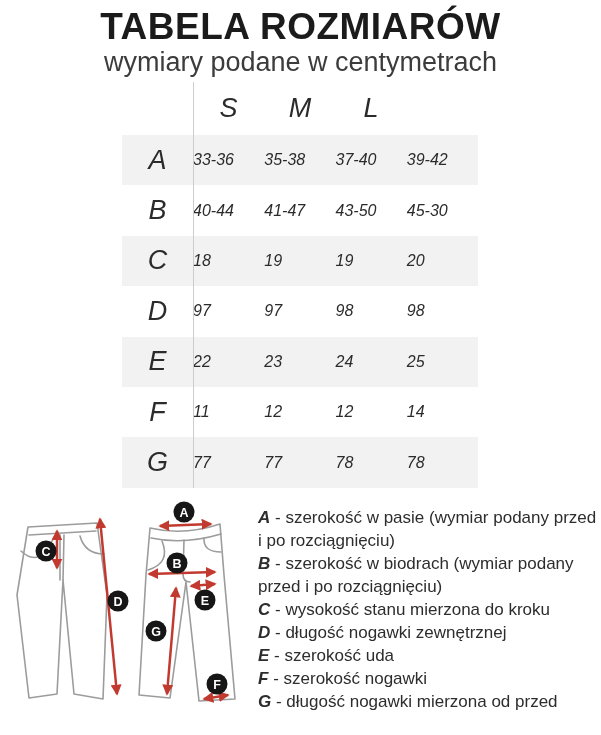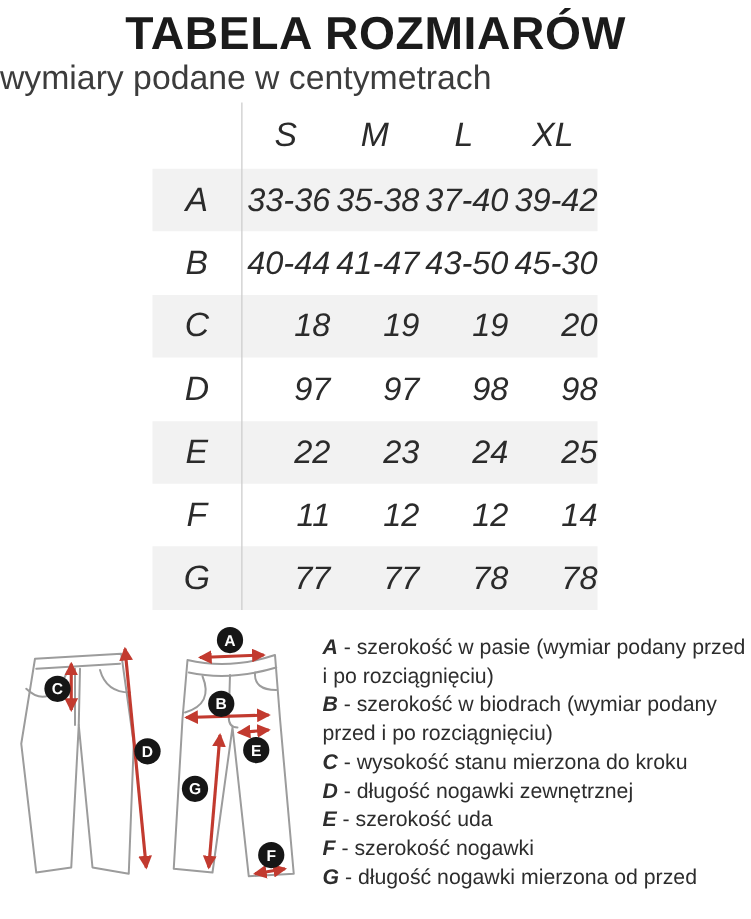--- a/index.html
+++ b/index.html
@@ -6,37 +6,37 @@
   .page {
     position:relative; width:601px; height:735px; background:#ffffff;
     font-family:"Liberation Sans", sans-serif; overflow:hidden;border-radius:12px;
   }
   
   .title {
     position:absolute; top:6px; left:0; width:100%; text-align:center;
     font-size:37px; font-weight:800; letter-spacing:0.5px; color:#1b1b1b; white-space:nowrap;
   }
   .subtitle {
-    position:absolute; top:47px; left:0; width:100%; 
+    position:absolute; top:47px; left:0; width:100%; text-align:center;
     font-size:27px; font-weight:400; color:#3c3c3c; white-space:nowrap;
   }
   
   .size-table {
     position:absolute; left:122px; top:82px; width:356px;
     font-style:italic; color:#2b2b2b;
   }
   .size-table .divider {
     position:absolute; left:71px; top:0; width:1px; height:406px; background:#cccccc;
   }
   .trow { display:flex; align-items:center; height:50.4px; }
   .thead { height:53px; }
   .stripe { background:#f2f2f2; }
   .cell-label { width:71px; text-align:center; font-size:27px; }
   .cell-head  { width:71.25px; text-align:center; font-size:27px; }
-  .cell-val   { width:71.25px; text-align:right; font-size:26px; }
+  .cell-val   { width:71.25px; text-align:left; font-size:16px; }
   
   .legend {
     position:absolute; left:258px; top:506px; width:345px;
     font-size:17px; line-height:23px; color:#2d2d2d;
   }
   .lkey { font-weight:bold; font-style:italic; }
   
   .diagram { position:absolute; left:0; top:495px; width:250px; height:240px; }
   .marker-letter {
     font-family:"Liberation Sans", sans-serif; font-size:12.5px; font-weight:bold; fill:#ffffff;
@@ -51,21 +51,20 @@
   <div class="subtitle">wymiary podane w centymetrach</div>
 
   <div class="size-table">
     <div class="divider"></div>
 
     <div class="trow thead">
       <div class="cell-label"></div>
       <div class="cell-head">S</div>
       <div class="cell-head">M</div>
       <div class="cell-head">L</div>
-      <div class="cell-head">XL</div>
     </div>
 
     <div class="trow stripe">
       <div class="cell-label">A</div>
       <div class="cell-val">33-36</div>
       <div class="cell-val">35-38</div>
       <div class="cell-val">37-40</div>
       <div class="cell-val">39-42</div>
     </div>
 

